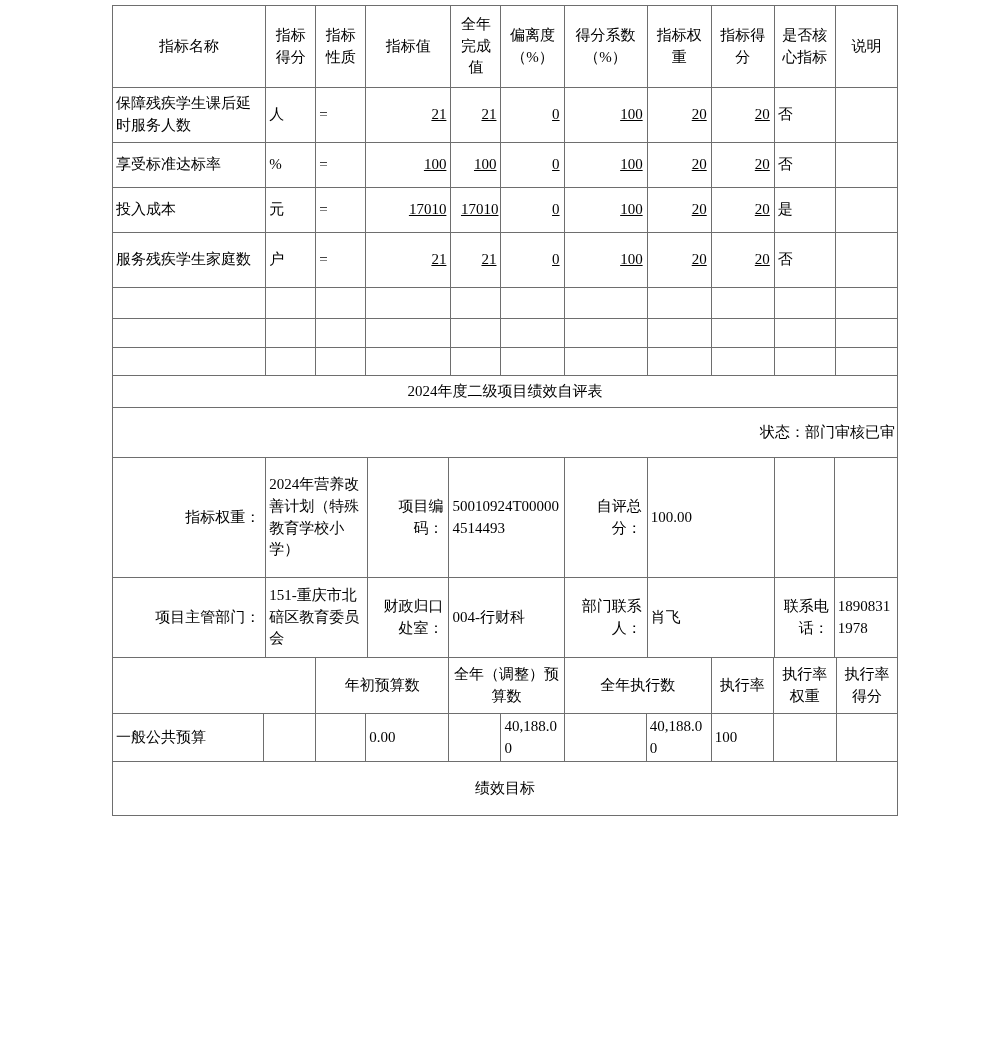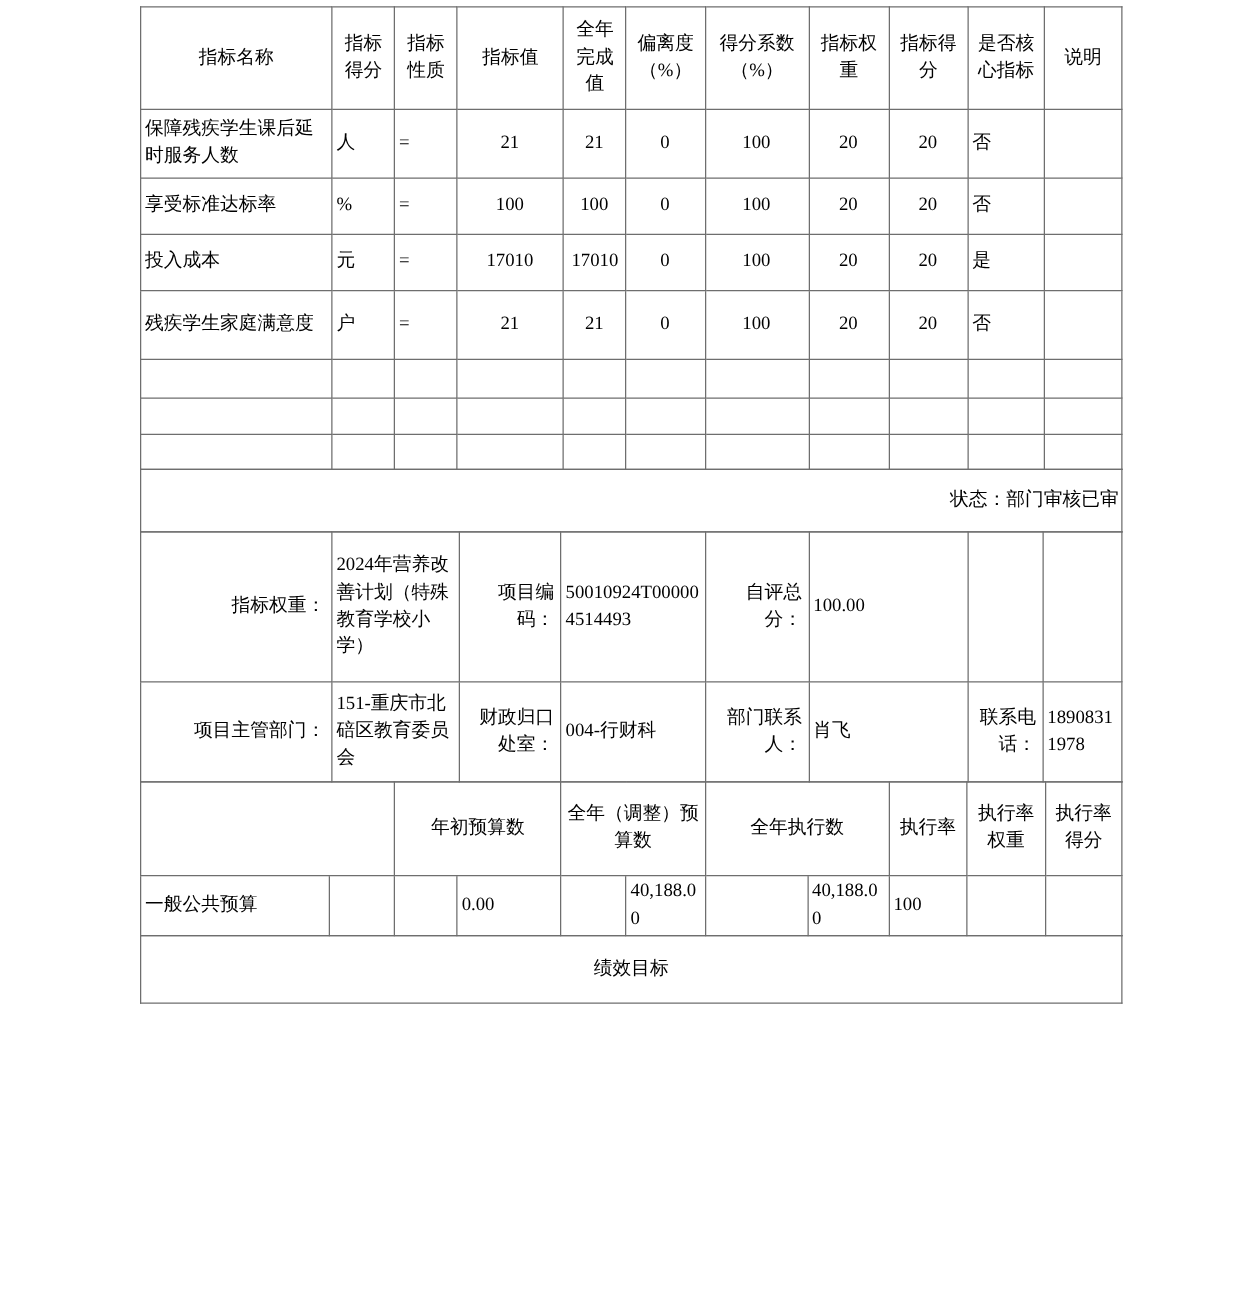--- a/index.html
+++ b/index.html
@@ -17,21 +17,21 @@
   td {
     border:1px solid #6e6e6e;
     padding:1px 3px;
     vertical-align:middle;
     line-height:1.45;
     overflow:hidden;
     word-break:break-word;
   }
   .hc  { text-align:center; }          
   .lft { text-align:left; }            
-  .num { text-align:center; padding-right:4px; } 
+  .num { text-align:right; padding-right:4px;text-decoration:underline; } 
   .lbl { text-align:right; padding-right:5px; } 
   .val { text-align:left; word-break:break-all; } 
   .ctr { text-align:center; }
   .rgt { text-align:right; padding-right:2px; }
   .nopad { padding:1px 2px; }
 </style>
 </head>
 <body>
 
 <div class="page">
@@ -98,21 +98,21 @@
         <td class="num">17010</td>
         <td class="num nopad">17010</td>
         <td class="num">0</td>
         <td class="num">100</td>
         <td class="num">20</td>
         <td class="num">20</td>
         <td class="lft">是</td>
         <td class="lft"></td>
       </tr>
       <tr style="height:55px">
-        <td class="lft">残疾学生家庭满意度</td>
+        <td class="lft">服务残疾学生家庭数</td>
         <td class="lft">户</td>
         <td class="lft">=</td>
         <td class="num">21</td>
         <td class="num">21</td>
         <td class="num">0</td>
         <td class="num">100</td>
         <td class="num">20</td>
         <td class="num">20</td>
         <td class="lft">否</td>
         <td class="lft"></td>
@@ -152,20 +152,27 @@
             <td></td>
             <td></td>
             <td></td>
             <td></td>
             <td></td>
             <td></td>
       </tr>
     </tbody>
       </table>
 
+    <table>
+      <tbody>
+          <tr style="height:32px">
+        <td class="ctr">2024年度二级项目绩效自评表</td>
+      </tr>
+    </tbody>
+      </table>
 
     <table>
       <tbody>
           <tr style="height:50px">
         <td class="rgt">状态：部门审核已审</td>
       </tr>
     </tbody>
       </table>
 
     <table>
@@ -212,21 +219,21 @@
         <col style="width:83px">
           <col style="width:52px">
           <col style="width:63px">
         <col style="width:82px">
           <col style="width:65px">
           <col style="width:62px">
         <col style="width:63px">
           <col style="width:61px">
       </colgroup>
       <tbody>
-          <tr style="height:75px">
+          <tr style="height:56px">
         <td colspan="2"></td>
         <td class="hc" colspan="2">年初预算数</td>
         <td class="hc" colspan="2">全年（调整）预算数</td>
         <td class="hc" colspan="2">全年执行数</td>
         <td class="hc">执行率</td>
         <td class="hc nopad">执行率权重</td>
         <td class="hc nopad">执行率得分</td>
       </tr>
       <tr style="height:48px">
         <td class="lft">一般公共预算</td>

